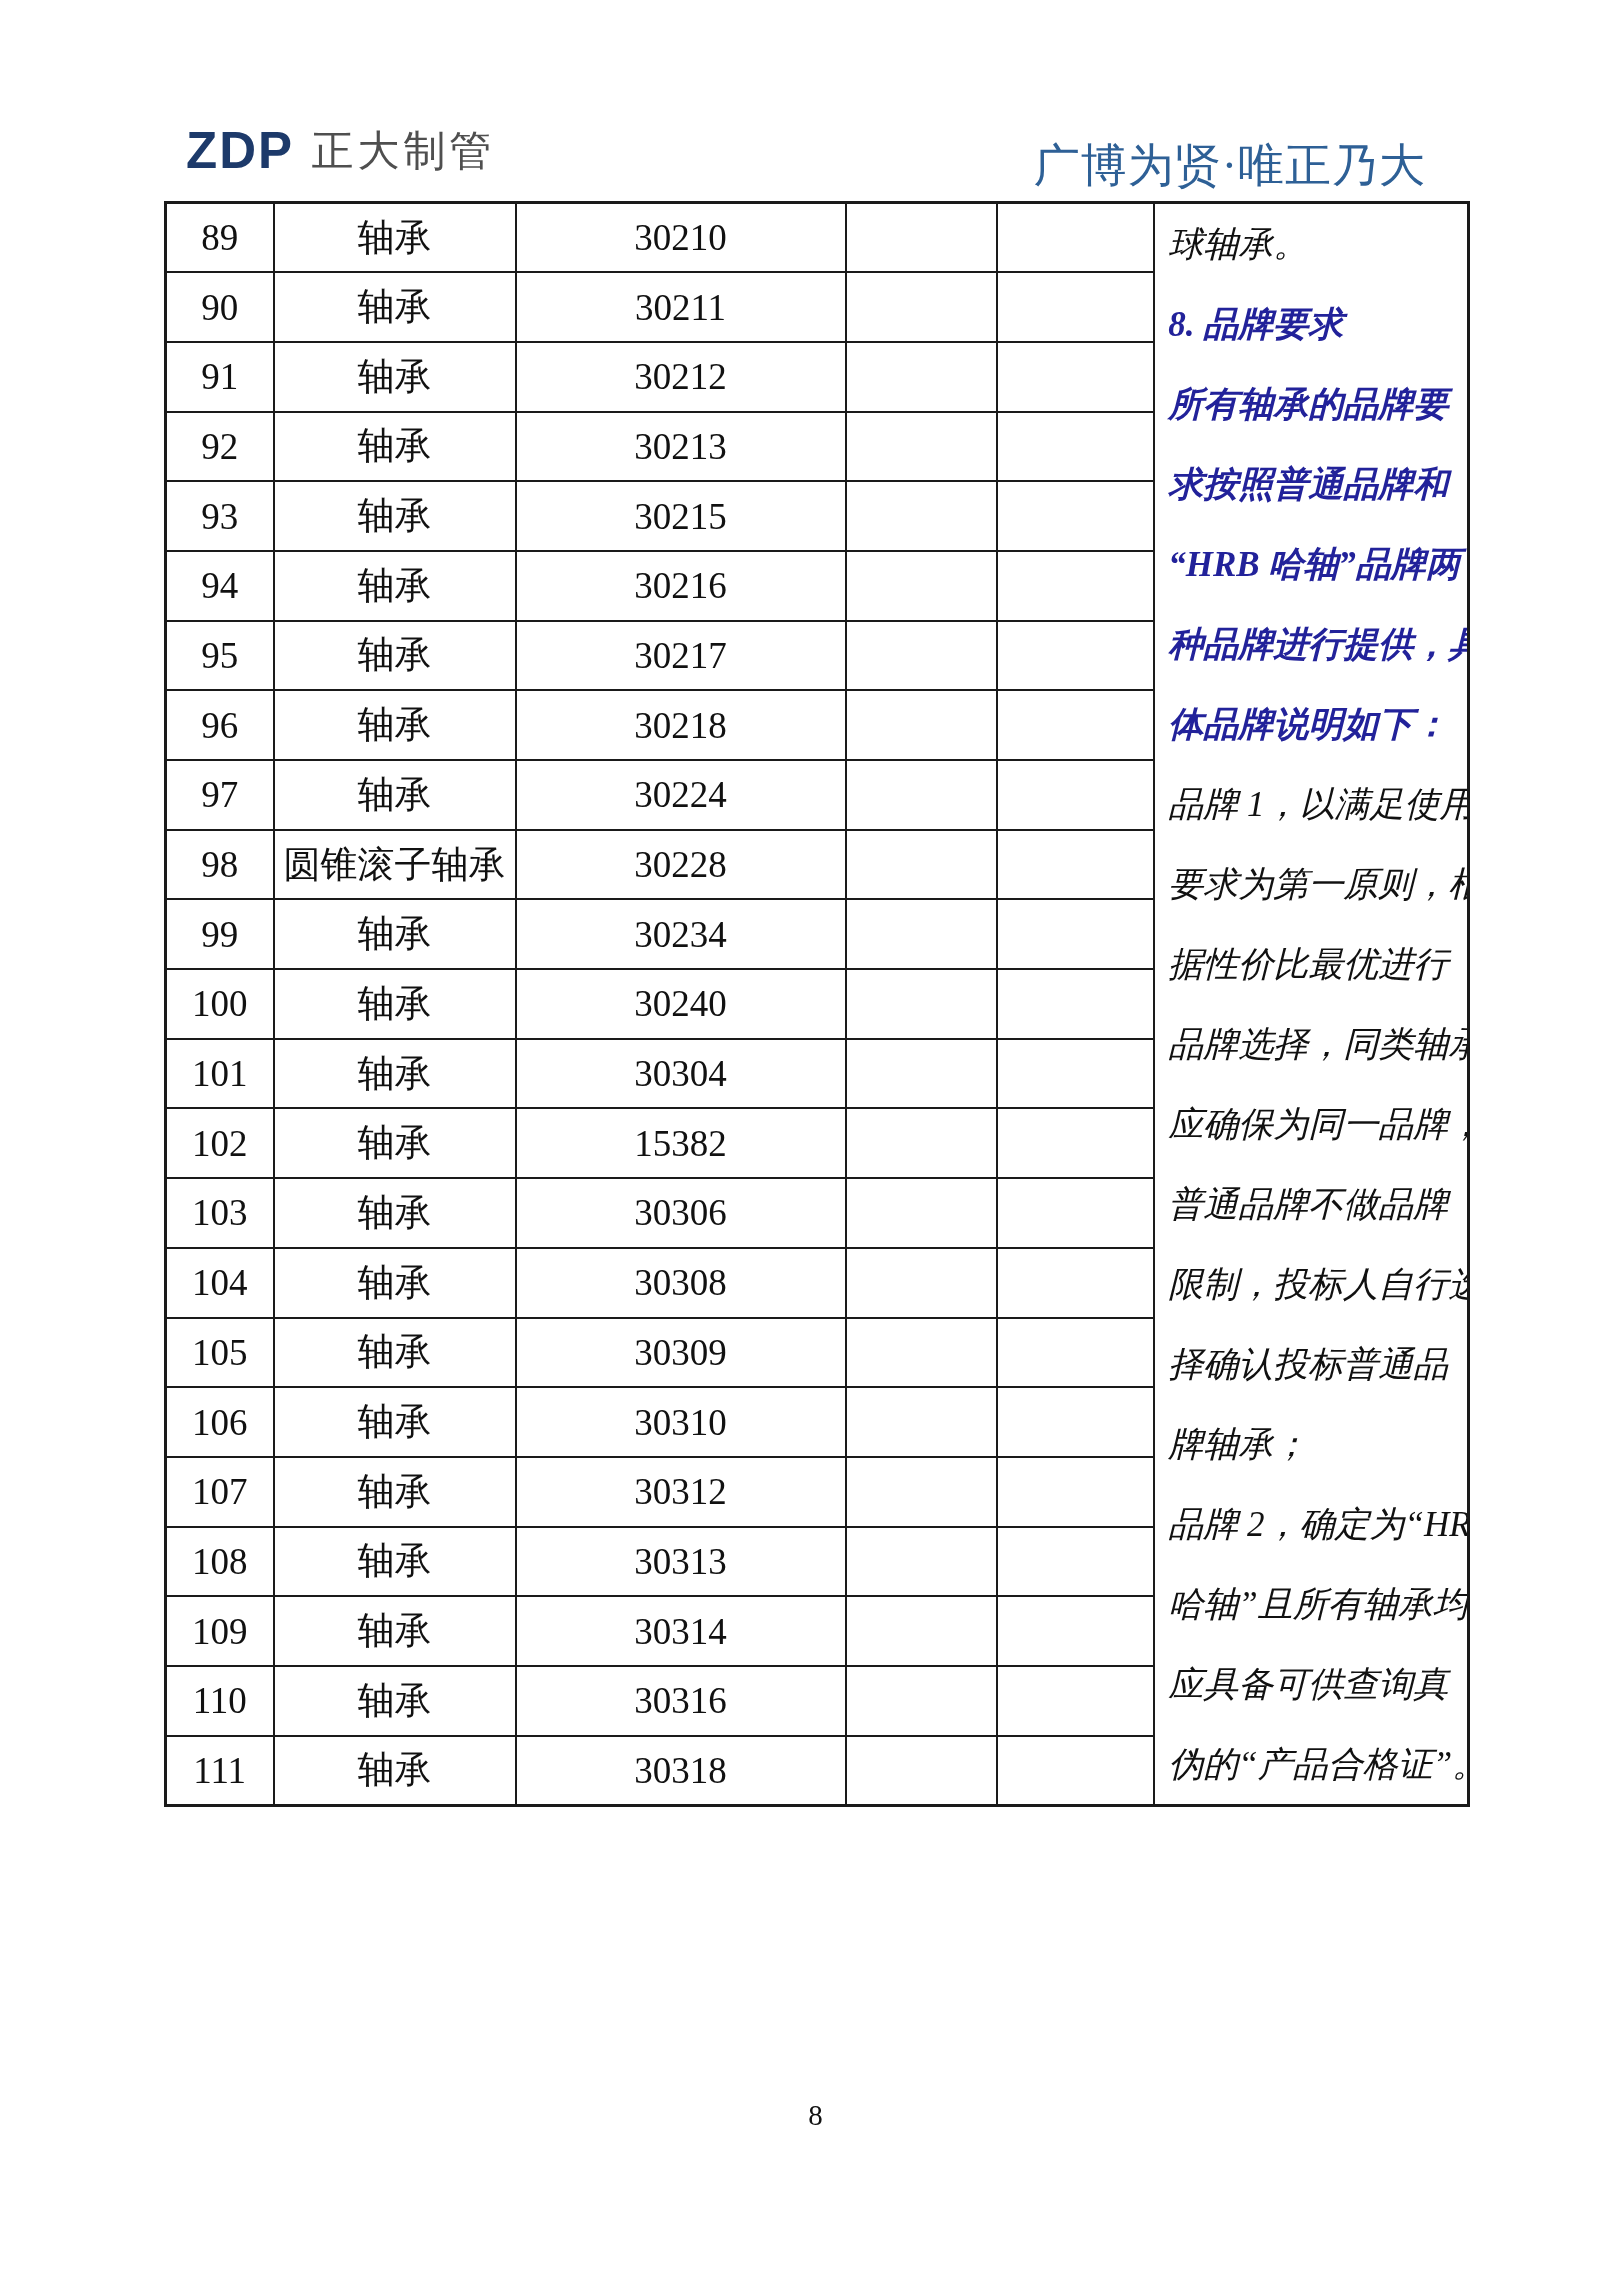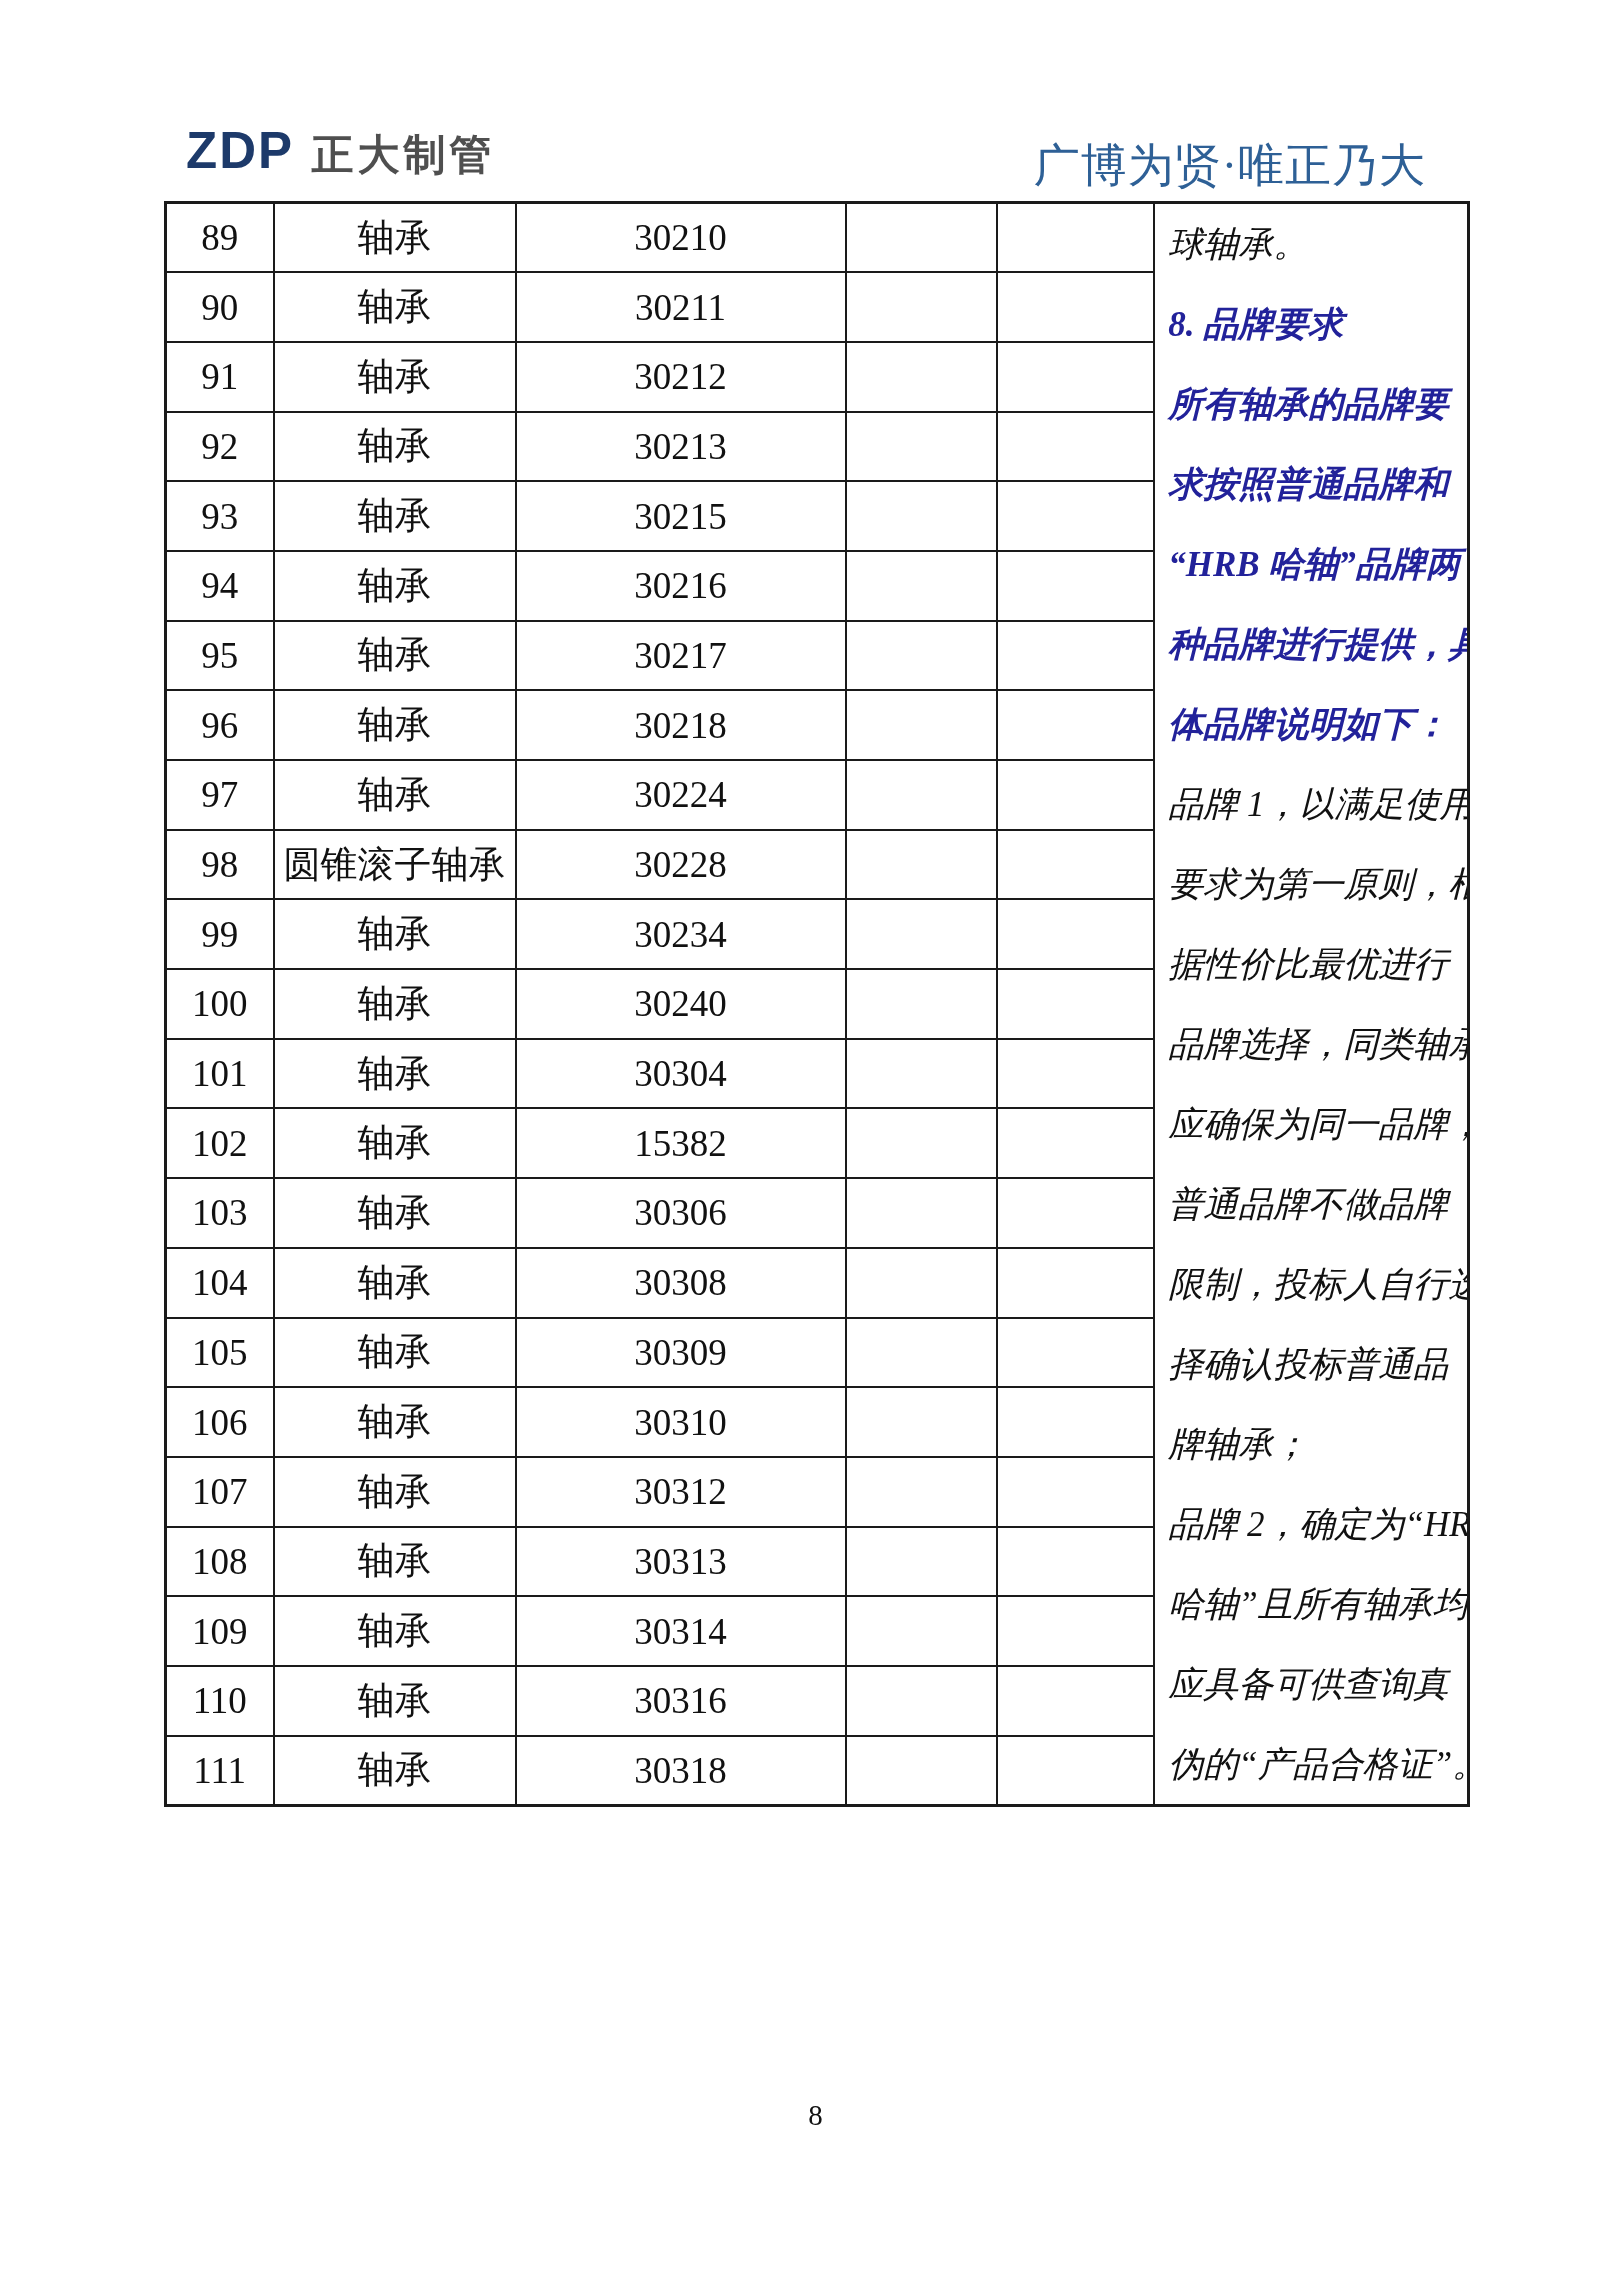--- a/index.html
+++ b/index.html
@@ -20,33 +20,33 @@
     font-family:"Liberation Serif","DejaVu Serif",serif;
     color:var(--text);
     overflow:hidden;
   }
   
   .brand{
     position:absolute;
     left:186px;
     top:125px;
     display:flex;
-    align-items:flex-end;
+    align-items:center;
   }
   .zdp{
     font-family:"Liberation Sans","DejaVu Sans",sans-serif;
     font-weight:900;
     font-size:51px;
     line-height:1;
     color:var(--navy);
     letter-spacing:2px;
   }
   .company{
     font-family:"Liberation Sans","DejaVu Sans",sans-serif;
-    font-weight:700;
+    font-weight:400;
     font-size:42px;
     line-height:1;
     color:var(--gray);
     margin-left:17.6px;
     letter-spacing:3.9px;
   }
   .slogan{
     position:absolute;
     top:141px;
     right:193px;

